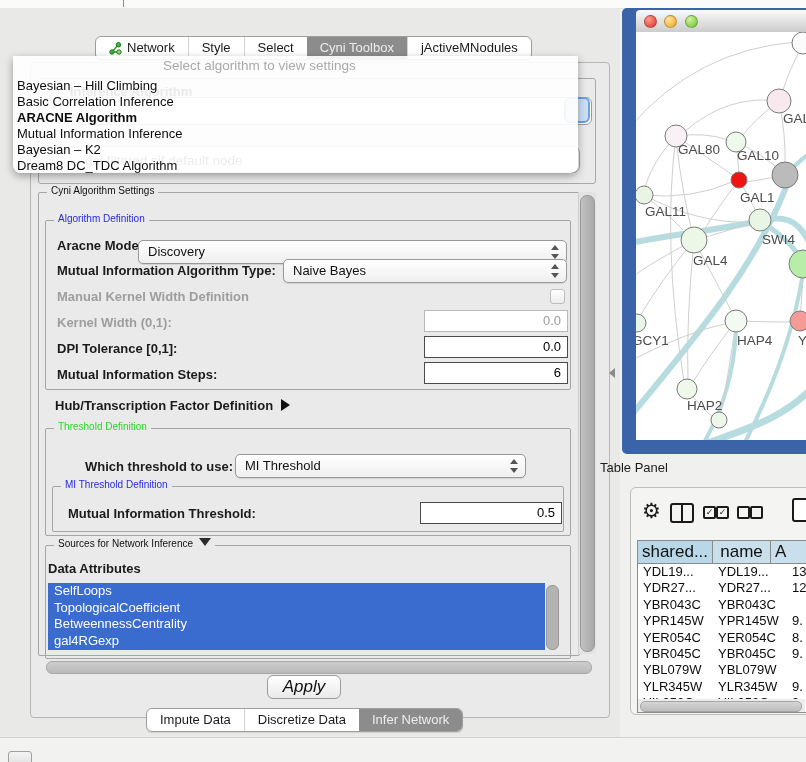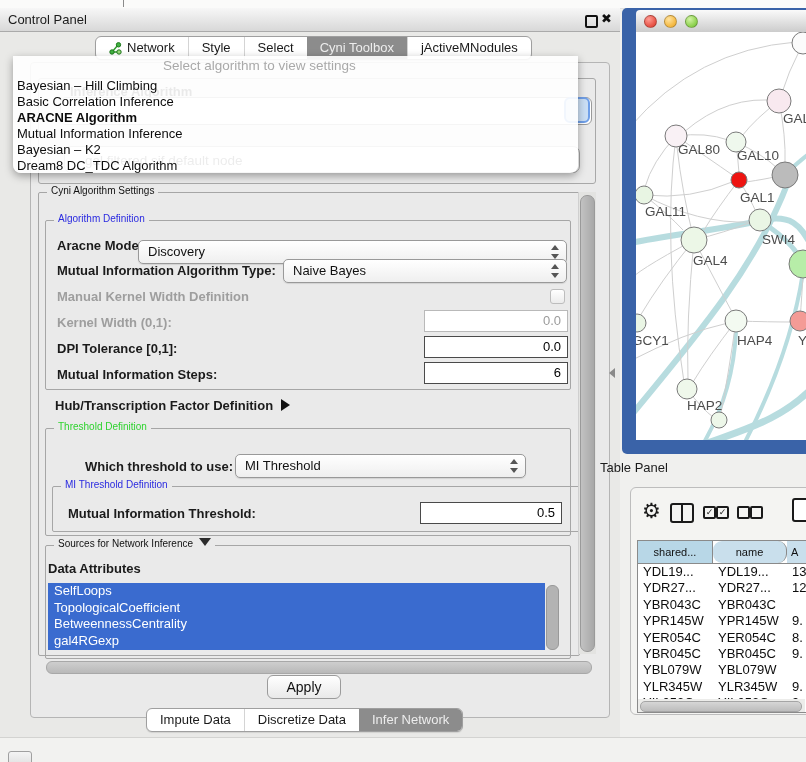--- a/index.html
+++ b/index.html
@@ -58,21 +58,21 @@
                border-left:9px solid #111;margin-left:8px;vertical-align:-1px;}
   .arrow-down{display:inline-block;width:0;height:0;border-left:6px solid transparent;border-right:6px solid transparent;
               border-top:8px solid #2b2b2b;margin-left:6px;vertical-align:1px;}
   #attr-list{left:48px;top:575px;width:497px;height:67px;background:#fff;overflow:hidden;}
   .attr-item{height:16.7px;line-height:16.7px;background:#3a6bcf;color:#fff;font-size:13px;padding-left:6px;}
   #attr-scroll{left:546px;top:577px;width:11px;height:63px;background:#b3b3b3;border:1px solid #999;border-radius:6px;}
   #vscroll-track{left:578px;top:184px;width:17px;height:462px;background:#e3e3e1;border-left:1px solid #cfcfcf;}
   #vscroll-thumb{left:580px;top:187px;width:13px;height:455px;background:linear-gradient(90deg,#c2c2c2,#a8a8a8);border:1px solid #9a9a9a;border-radius:7px;}
   #hscroll-thumb{left:46px;top:653px;width:544px;height:11px;background:linear-gradient(#cecece,#b9b9b9);border:1px solid #a8a8a8;border-radius:6px;}
   #apply-btn{left:267px;top:667px;width:72px;height:22px;background:linear-gradient(#ffffff,#e9e9e9);
-             border:1px solid #9b9b9b;border-radius:6px;font-size:14px;line-height:22px;text-align:center;color:#111;}
+             border:1px solid #9b9b9b;border-radius:6px;font-size:17px;line-height:22px;text-align:center;color:#111;font-style:italic;}
   #cp-bottom-tabbar{left:146px;top:700px;}
   
   #splitter-arrow{left:609px;top:368px;width:0;height:0;border-top:5px solid transparent;border-bottom:5px solid transparent;
                   border-right:6px solid #8a8a8a;}
   
   #net-win{left:622px;top:8px;width:184px;height:446px;background:#3a63a8;border-radius:5px 0 0 5px;}
   #net-titlebar{left:636px;top:10px;width:170px;height:22px;background:linear-gradient(#fafafa,#cccccc);
                 border-bottom:1px solid #9a9a9a;border-radius:4px 0 0 0;}
   .light{position:absolute;top:5px;width:13px;height:13px;border-radius:50%;border:1px solid rgba(0,0,0,0.25);box-sizing:border-box;}
   #light-close{left:8px;background:radial-gradient(circle at 35% 30%,#ff9d94,#ea5a4e 60%,#d43a2c);}
@@ -84,44 +84,39 @@
   #tp-box{left:630px;top:487px;width:210px;height:226px;background:#f4f4f2;border:1px solid #bdbdbd;border-radius:6px;}
   .ticon{position:absolute;color:#1a1a1a;}
   #tp-gear{left:642px;top:500px;font-size:21px;line-height:21px;}
   #tp-cols{left:670px;top:503px;width:20px;height:16px;border:2px solid #1a1a1a;border-radius:3px;}
   #tp-cols:before{content:"";position:absolute;left:9px;top:0;width:2px;height:16px;background:#1a1a1a;}
   .cbx{position:absolute;width:9px;height:9px;border:2px solid #1a1a1a;border-radius:2px;font-size:9px;line-height:8px;
        font-weight:bold;text-align:center;color:#1a1a1a;}
   #tp-part-icon{left:792px;top:498px;width:18px;height:20px;border:2px solid #1a1a1a;border-radius:3px;background:#fff;}
   #tp-table{left:637px;top:540px;width:200px;background:#fff;border:1px solid #8a8a8a;}
   #tp-header{display:flex;height:22px;border-bottom:1px solid #8a8a8a;}
-  .hcell{font-size:11px;line-height:22px;text-align:center;color:#111;border-right:1px solid #8a8a8a;box-sizing:border-box;}
+  .hcell{font-size:17px;line-height:22px;text-align:center;color:#111;border-right:1px solid #8a8a8a;box-sizing:border-box;}
   .trow{display:flex;height:16.4px;}
   .tcell{font-size:13px;line-height:16.4px;color:#0d0d0d;padding-left:5px;box-sizing:border-box;white-space:nowrap;overflow:hidden;}
   #tp-hscroll-track{left:638px;top:699px;width:167px;height:13px;background:#ececea;}
   #tp-hscroll{left:640px;top:701px;width:160px;height:9px;background:linear-gradient(#d6d6d6,#bcbcbc);border:1px solid #a5a5a5;border-radius:5px;}
   
   #bottom-strip{left:0;top:737px;width:806px;height:25px;background:#f2f2f0;border-top:1px solid #d3d3d1;}
   #bl-icon{left:8px;top:751px;width:22px;height:16px;border:1px solid #a0a0a0;border-radius:3px;background:linear-gradient(#f4f4f4,#dcdcdc);}
   .net-label{font-size:13.5px;fill:#4c4c4c;}
 </style>
 </head>
 <body>
 
 <div id="app">
 
   <div class="abs" id="top-strip"></div>
   <div class="abs" id="top-tick"></div>
 
   <div class="abs" id="cp">
-    <div class="abs" id="cp-titlebar">
-      <div class="abs" id="cp-title">Control Panel</div>
-      <div class="abs" id="cp-float"></div>
-      <div class="abs" id="cp-close">✖</div>
-    </div>
 
     <div class="abs tabbar" id="cp-tabbar">
       <div class="tab">
         <span style="display:inline-flex;">
           <svg width="13" height="13" viewBox="0 0 13 13">
             <line x1="3" y1="10" x2="9" y2="3" stroke="#2f9e2f" stroke-width="1.4"></line>
             <line x1="3" y1="10" x2="10" y2="10" stroke="#2f9e2f" stroke-width="1.4"></line>
             <circle cx="3" cy="10" r="2.2" fill="#41b441" stroke="#20771f"></circle>
             <circle cx="9.5" cy="2.8" r="2.2" fill="#41b441" stroke="#20771f"></circle>
             <circle cx="10" cy="10" r="2.2" fill="#9adb7a" stroke="#20771f"></circle>
@@ -180,21 +175,21 @@
     <div class="blabel" style="left:55px;top:390px;font-weight:bold;"><span>Hub/Transcription Factor Definition</span><span class="arrow-right"></span></div>
 
     <div class="group" style="left:45px;top:420px;width:524px;height:106px;">
       <span class="gtitle green">Threshold Definition</span>
     </div>
     <div class="blabel" style="left:85px;top:451px;">Which threshold to use:</div>
     <div class="combo" style="left:235px;top:446px;width:280px;">
       <span>MI Threshold</span>
       <span class="spin"></span>
     </div>
-    <div class="group" style="left:52px;top:478px;width:510px;height:44px;padding-left:16px;">
+    <div class="group" style="left:52px;top:478px;width:510px;height:44px;">
       <span class="gtitle blue">MI Threshold Definition</span>
     </div>
     <div class="blabel" style="left:68px;top:498px;">Mutual Information Threshold:</div>
     <div class="field" style="left:420px;top:494px;width:134px;">0.5</div>
 
     <div class="group" style="left:45px;top:537px;width:524px;height:112px;">
       <span class="gtitle"><span>Sources for Network Inference</span><span class="arrow-down"></span></span>
     </div>
     <div class="blabel" style="left:48px;top:553px;">Data Attributes</div>
     <div class="abs" id="attr-list">
@@ -324,21 +319,21 @@
   <div class="abs" id="tp-cols"></div>
   <div class="abs cbx" style="left:703px;top:506px;">✓</div>
   <div class="abs cbx" style="left:716px;top:506px;">✓</div>
   <div class="abs cbx" style="left:737px;top:506px;"></div>
   <div class="abs cbx" style="left:750px;top:506px;"></div>
   <div class="abs" id="tp-part-icon"></div>
 
   <div class="abs" id="tp-table">
     <div id="tp-header">
       <div class="hcell" style="width:75px;background:#b8d7e7;">shared...</div>
-      <div class="hcell" style="width:74px;background:#c9dfec;border-radius:9px;">name</div>
+      <div class="hcell" style="width:58px;background:#c9dfec;">name</div>
       <div class="hcell" style="width:51px;background:#c9dfec;text-align:left;padding-left:4px;">A</div>
     </div>
     <div id="tp-rows">
         <div class="trow">
           <div class="tcell" style="width: 75px;">YDL19...</div>
           <div class="tcell" style="width: 74px;">YDL19...</div>
           <div class="tcell" style="width: 51px;">13</div>
         </div>
         <div class="trow">
           <div class="tcell" style="width: 75px;">YDR27...</div>

